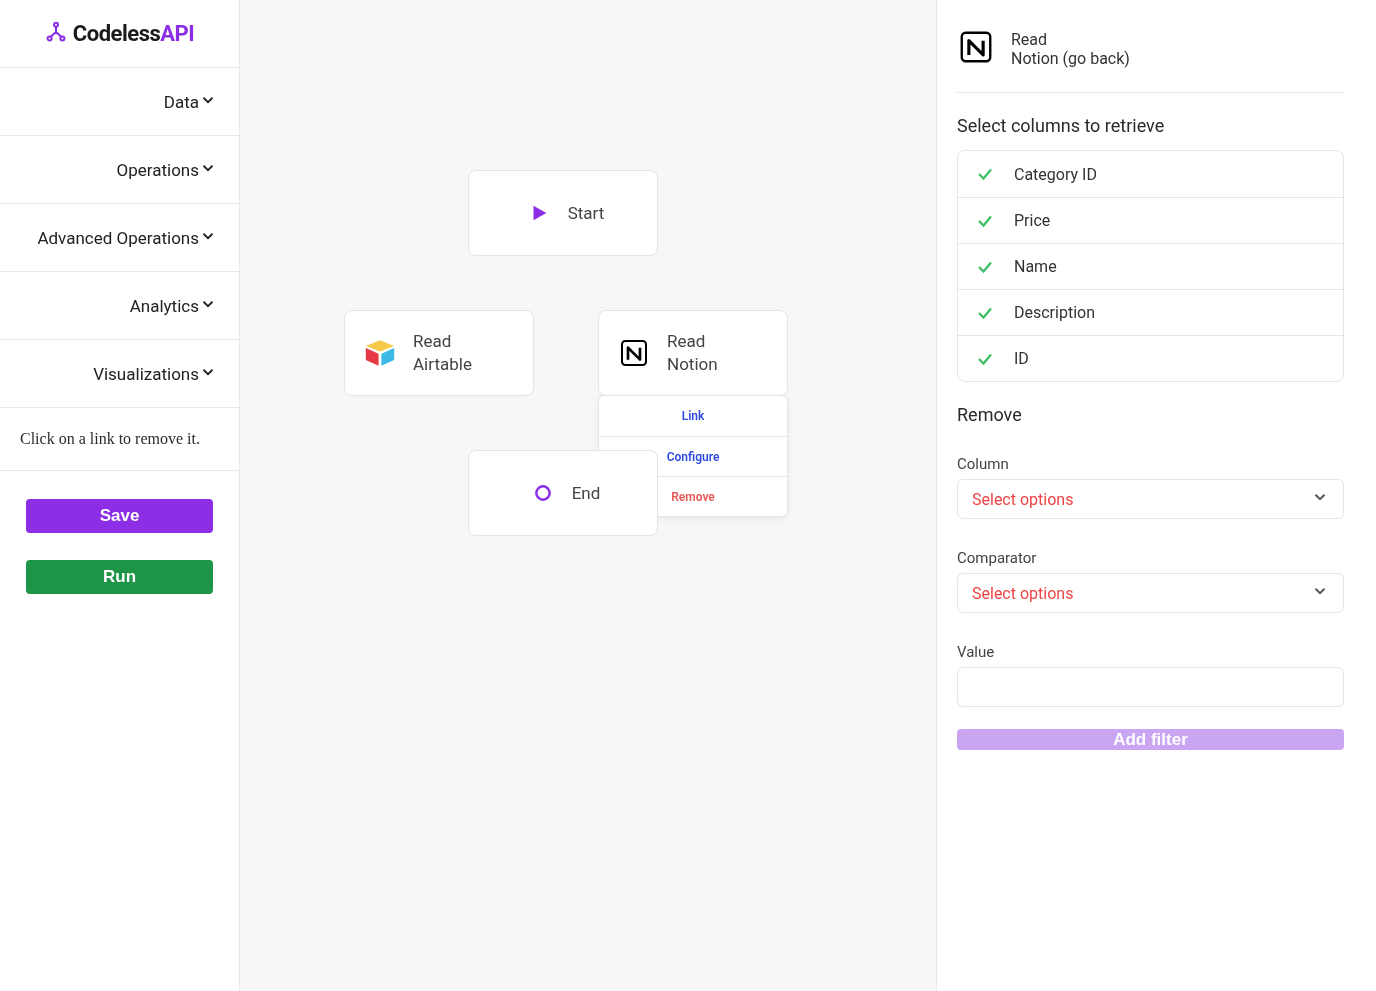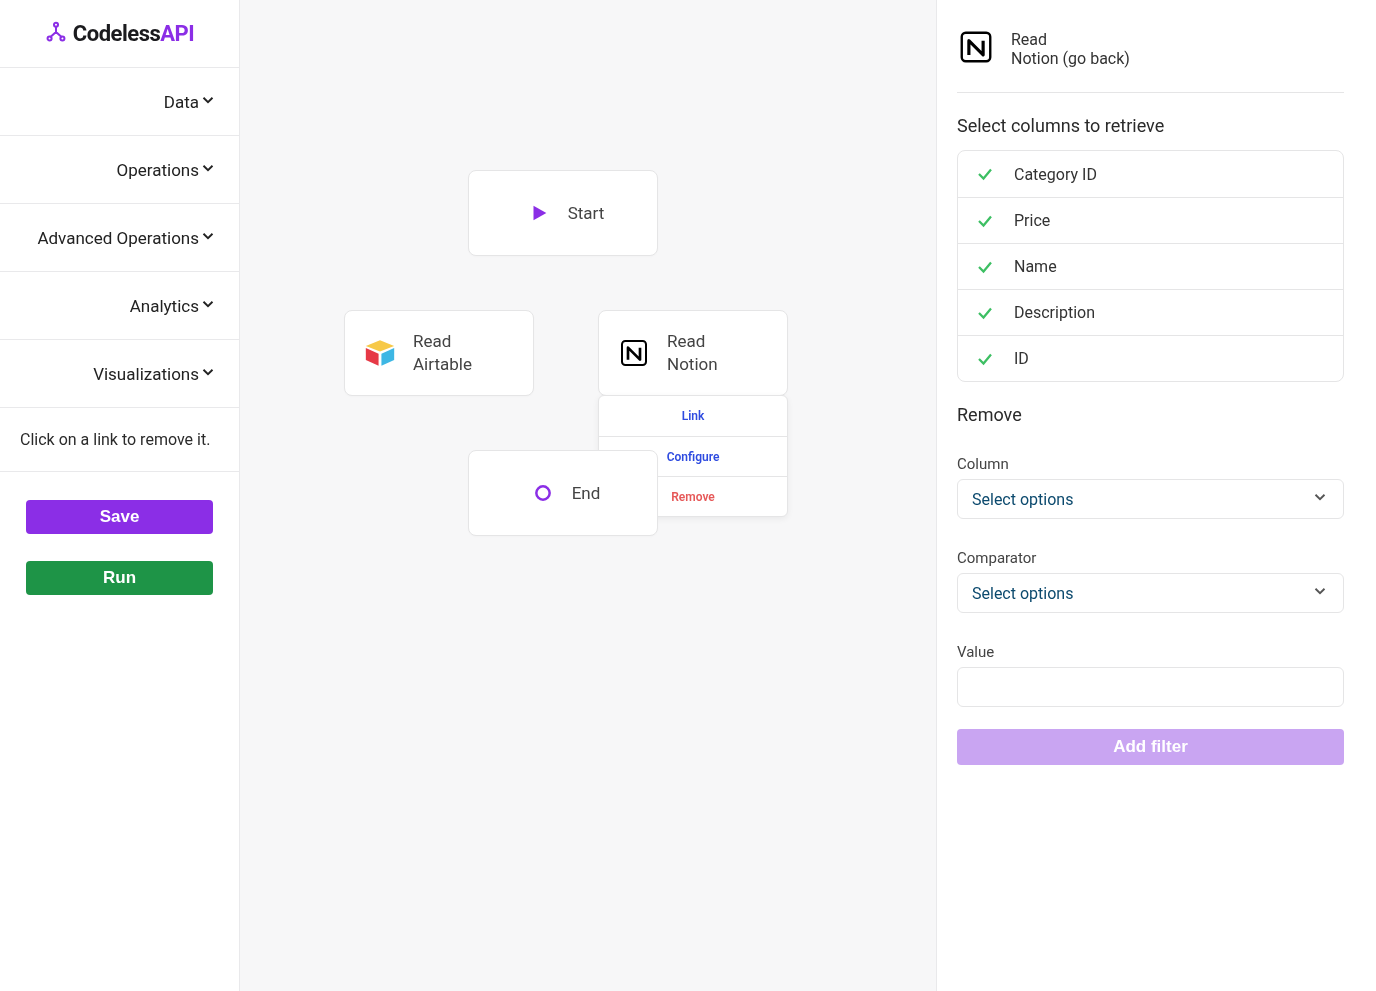--- a/index.html
+++ b/index.html
@@ -63,35 +63,36 @@
     font-size:17px;
     color:#222;
     cursor:pointer;
   }
   .nav-item svg { width:18px; height:18px; }
   .hint {
     padding: 22px 20px;
     font-size:16px;
     color:#2B2B2B;
     border-bottom:1px solid var(--sidebar-border);
+    font-family:Liberation Serif, serif;
   }
   .sidebar-btns { padding: 28px 26px; display:flex; flex-direction:column; gap:27px; }
   .btn {
     width:100%;
     border:none;
     border-radius:4px;
     height:34px;
     font-size:17px;
     font-weight:700;
     cursor:pointer;
     color:#fff;
   }
   .btn-purple { background: var(--purple); }
   .btn-green  { background: var(--green); }
-  .btn-purple-light { background: var(--purple-light); height:36px; }
+  .btn-purple-light { background: var(--purple-light); height:21px; }
 
   
   .canvas {
     flex:1;
     background: var(--canvas-bg);
     position:relative;
   }
   .node {
     position:absolute;
     background:#fff;
@@ -182,21 +183,21 @@
     width:100%;
     height:40px;
     border:1px solid var(--gray-border);
     border-radius:6px;
     background:#fff;
     display:flex;
     align-items:center;
     justify-content:space-between;
     padding:0 14px;
     font-size:16px;
-    color:#0c4a6e;
+    color:#ef4444;
     cursor:pointer;
   }
   .input-box { cursor:text; }
   .select-box svg { width:18px; height:18px; color:#555; }
   .add-filter-wrap { margin-top:22px; }
 </style>
 </head>
 <body>
 
 <div class="app">

